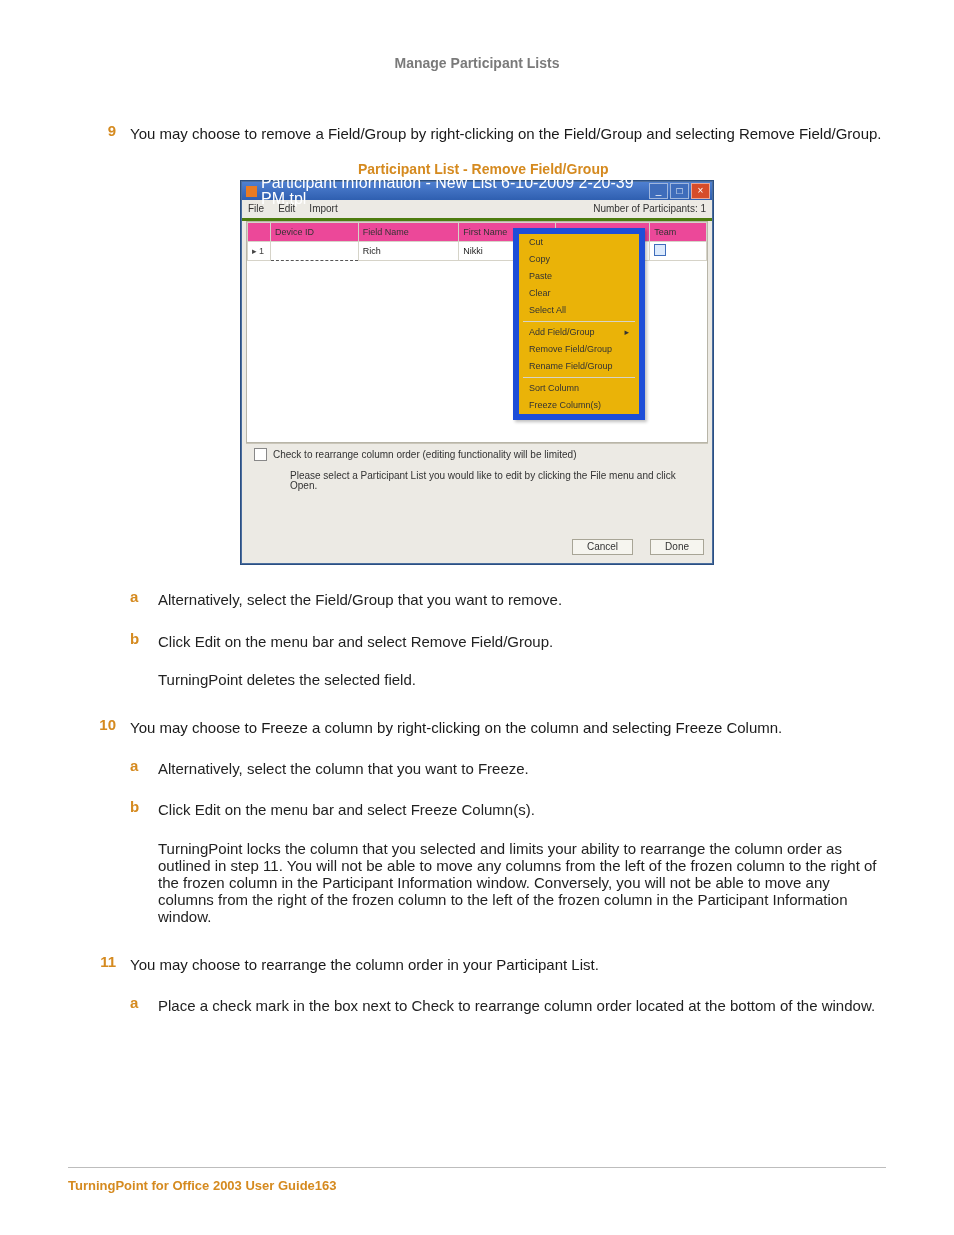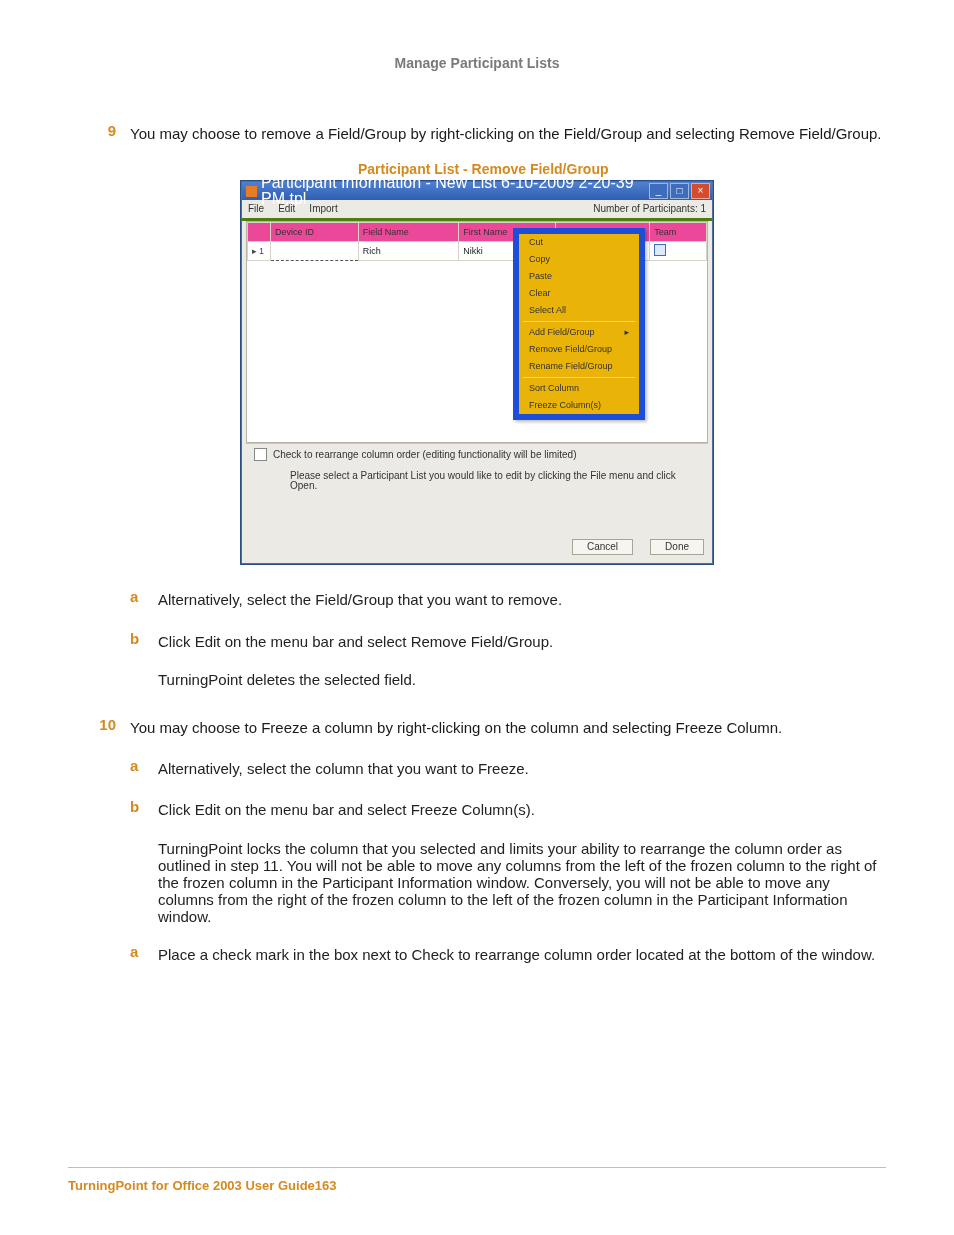--- a/index.html
+++ b/index.html
@@ -303,20 +303,24 @@
       <div class="sub-letter">a</div>
       <div class="sub-body">Alternatively, select the column that you want to Freeze.</div>
     </div>
     <div class="sub-row">
       <div class="sub-letter">b</div>
       <div class="sub-body">Click Edit on the menu bar and select Freeze Column(s).</div>
     </div>
   </div>
   <div class="indent-sub" style="margin-top:18px;">TurningPoint locks the column that you selected and limits your ability to rearrange the column order as outlined in step 11. You will not be able to move any columns from the left of the frozen column to the right of the frozen column in the Participant Information window. Conversely, you will not be able to move any columns from the right of the frozen column to the left of the frozen column in the Participant Information window.</div>
 
+  <div class="step-row" style="margin-top:28px;">
+    <div class="step-num">11</div>
+    <div class="step-body">You may choose to rearrange the column order in your Participant List.</div>
+  </div>
   <div class="indent-block">
     <div class="sub-row">
       <div class="sub-letter">a</div>
       <div class="sub-body">Place a check mark in the box next to Check to rearrange column order located at the bottom of the window.</div>
     </div>
   </div>
 
   <div class="footer">
     <span>TurningPoint for Office 2003 User Guide</span>
     <span>163</span>

